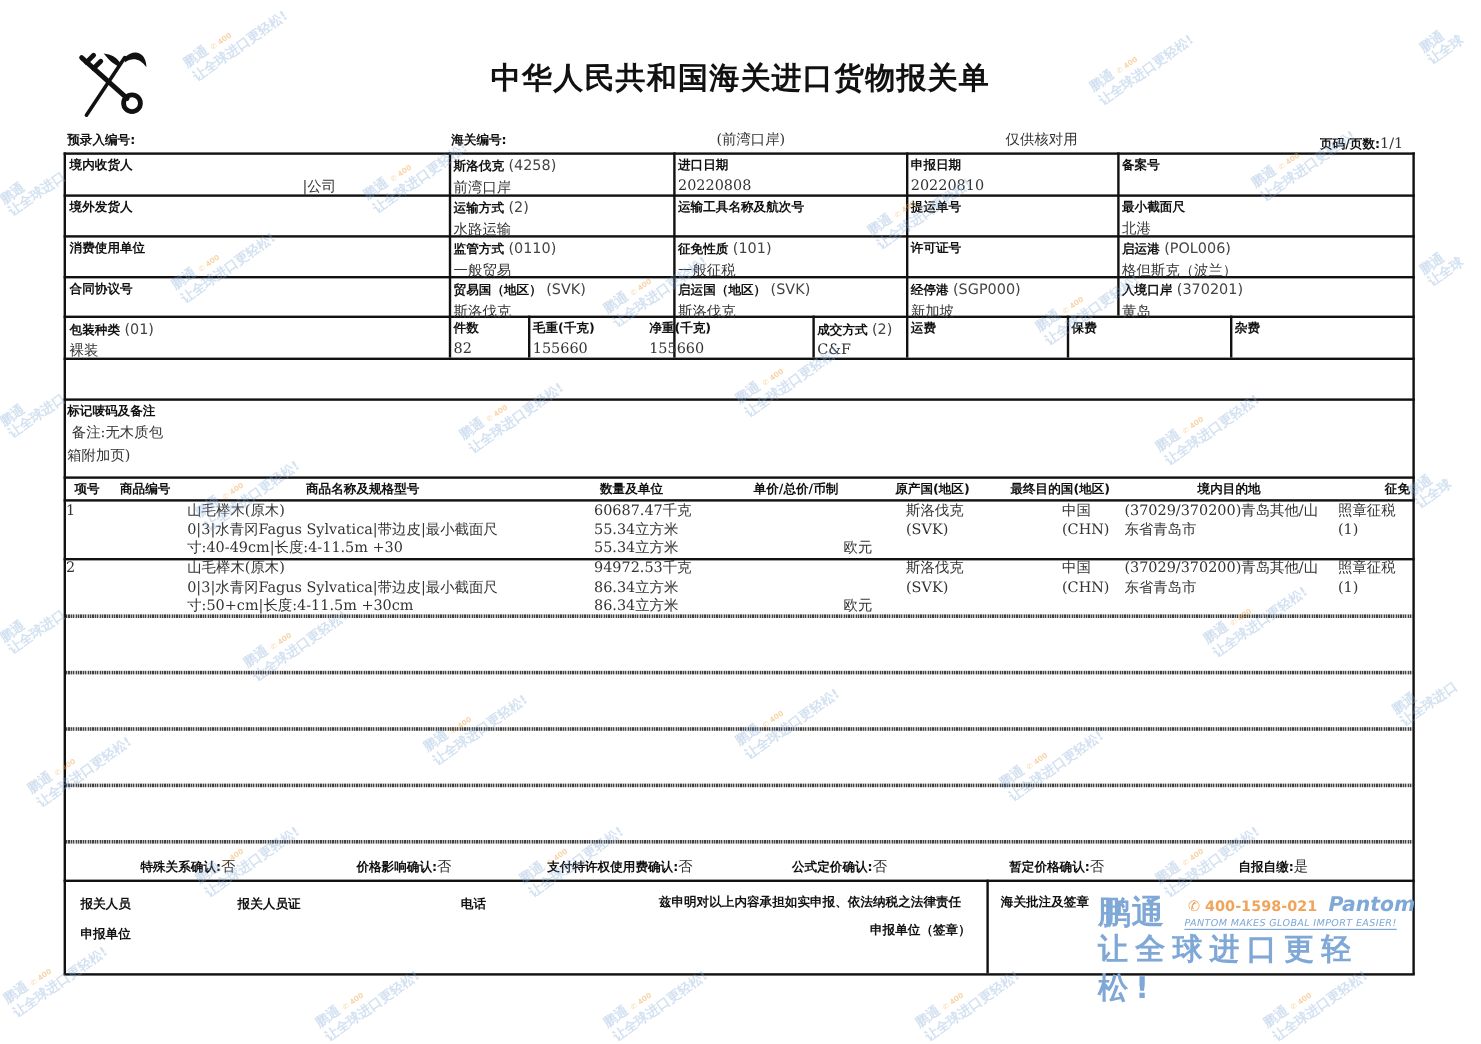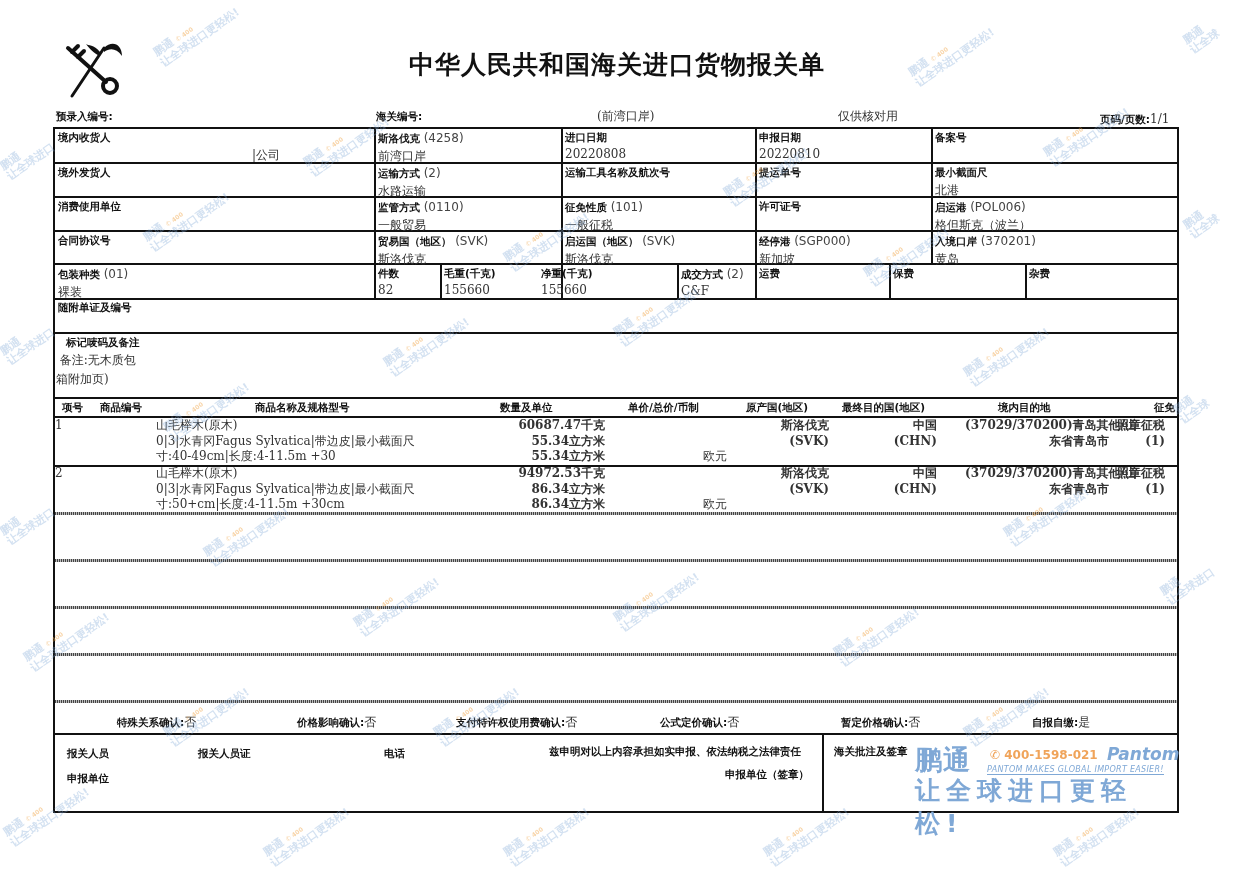--- a/index.html
+++ b/index.html
@@ -19,21 +19,21 @@
   .cell .lbl { display: block; margin-top: 2px; }
   .cell .val { display: block; margin-top: 2px; }
   .wm { position: absolute; transform: rotate(-35deg); font-family: "DejaVu Sans", sans-serif; font-weight: bold; color: rgba(130,170,215,0.35); font-size: 11px; line-height: 12px; pointer-events: none; white-space: nowrap; }
   .wm .o { color: rgba(240,160,60,0.45); font-size: 6px; }
   .brand { position: absolute; left: 915px; top: 742px; width: 262px; height: 65px; }
   .brand .big1 { position: absolute; left: 0; top: 0; font-family: "DejaVu Sans", sans-serif; font-weight: bold; font-size: 27px; color: #7fa8d6; letter-spacing: 1px; }
   .brand .phone { position: absolute; left: 75px; top: 6px; font-family: "DejaVu Sans", sans-serif; font-weight: bold; font-size: 12px; color: #f0a45a; }
   .brand .pantom { position: absolute; left: 192px; top: 2px; font-family: "DejaVu Sans", sans-serif; font-weight: bold; font-style: italic; font-size: 17px; color: #7fa8d6; }
   .brand .tag { position: absolute; left: 72px; top: 23px; font-family: "DejaVu Sans", sans-serif; font-style: italic; font-size: 8px; color: #7fa8d6; letter-spacing: 0.3px; border-bottom: 1px solid #7fa8d6; }
   .brand .slogan { position: absolute; left: 0; top: 32px; font-family: "DejaVu Sans", sans-serif; font-weight: bold; font-size: 25px; color: #7fa8d6; letter-spacing: 6px; }
-  .rt { text-align: right; font-weight: bold; }
+  .rt { text-align: left; }
   .itm { font-size: 12px; color: #333; line-height: 15.5px; white-space: pre; }
 </style>
 </head>
 <body>
 
 <svg class="abs" style="left:60px;top:38px" width="64" height="64" viewBox="0 0 64 64">
   <g stroke="#111" fill="none" stroke-width="4" stroke-linecap="round">
     <line x1="8" y1="10" x2="46" y2="44"></line>
     <circle cx="50" cy="48" r="7"></circle>
     <line x1="12" y1="14" x2="18" y2="8"></line>
@@ -186,25 +186,24 @@
   <span class="lbl">运费</span>
 </div>
 <div class="cell" style="left:893px;top:265px">
   <span class="lbl">保费</span>
 </div>
 <div class="cell" style="left:1029px;top:265px">
   <span class="lbl">杂费</span>
 </div>
 
 <div class="cell" style="left:58px;top:299px">
-  <span class="lbl">随附单证及编号</span>
 </div>
 
 <div class="cell" style="left:56px;top:334px">
-  <span class="lbl" style="margin-left:10px">标记唛码及备注</span>
+  <span class="lbl" style="margin-left:0">标记唛码及备注</span>
   <span class="val" style="white-space:pre"> 备注:无木质包</span>
   <span class="val">箱附加页)</span>
 </div>
 
 <span class="abs lbl" style="left:62px;top:401px">项号</span>
 <span class="abs lbl" style="left:100px;top:401px">商品编号</span>
 <span class="abs lbl" style="left:255px;top:401px">商品名称及规格型号</span>
 <span class="abs lbl" style="left:500px;top:401px">数量及单位</span>
 <span class="abs lbl" style="left:628px;top:401px">单价/总价/币制</span>
 <span class="abs lbl" style="left:746px;top:401px">原产国(地区)</span>

